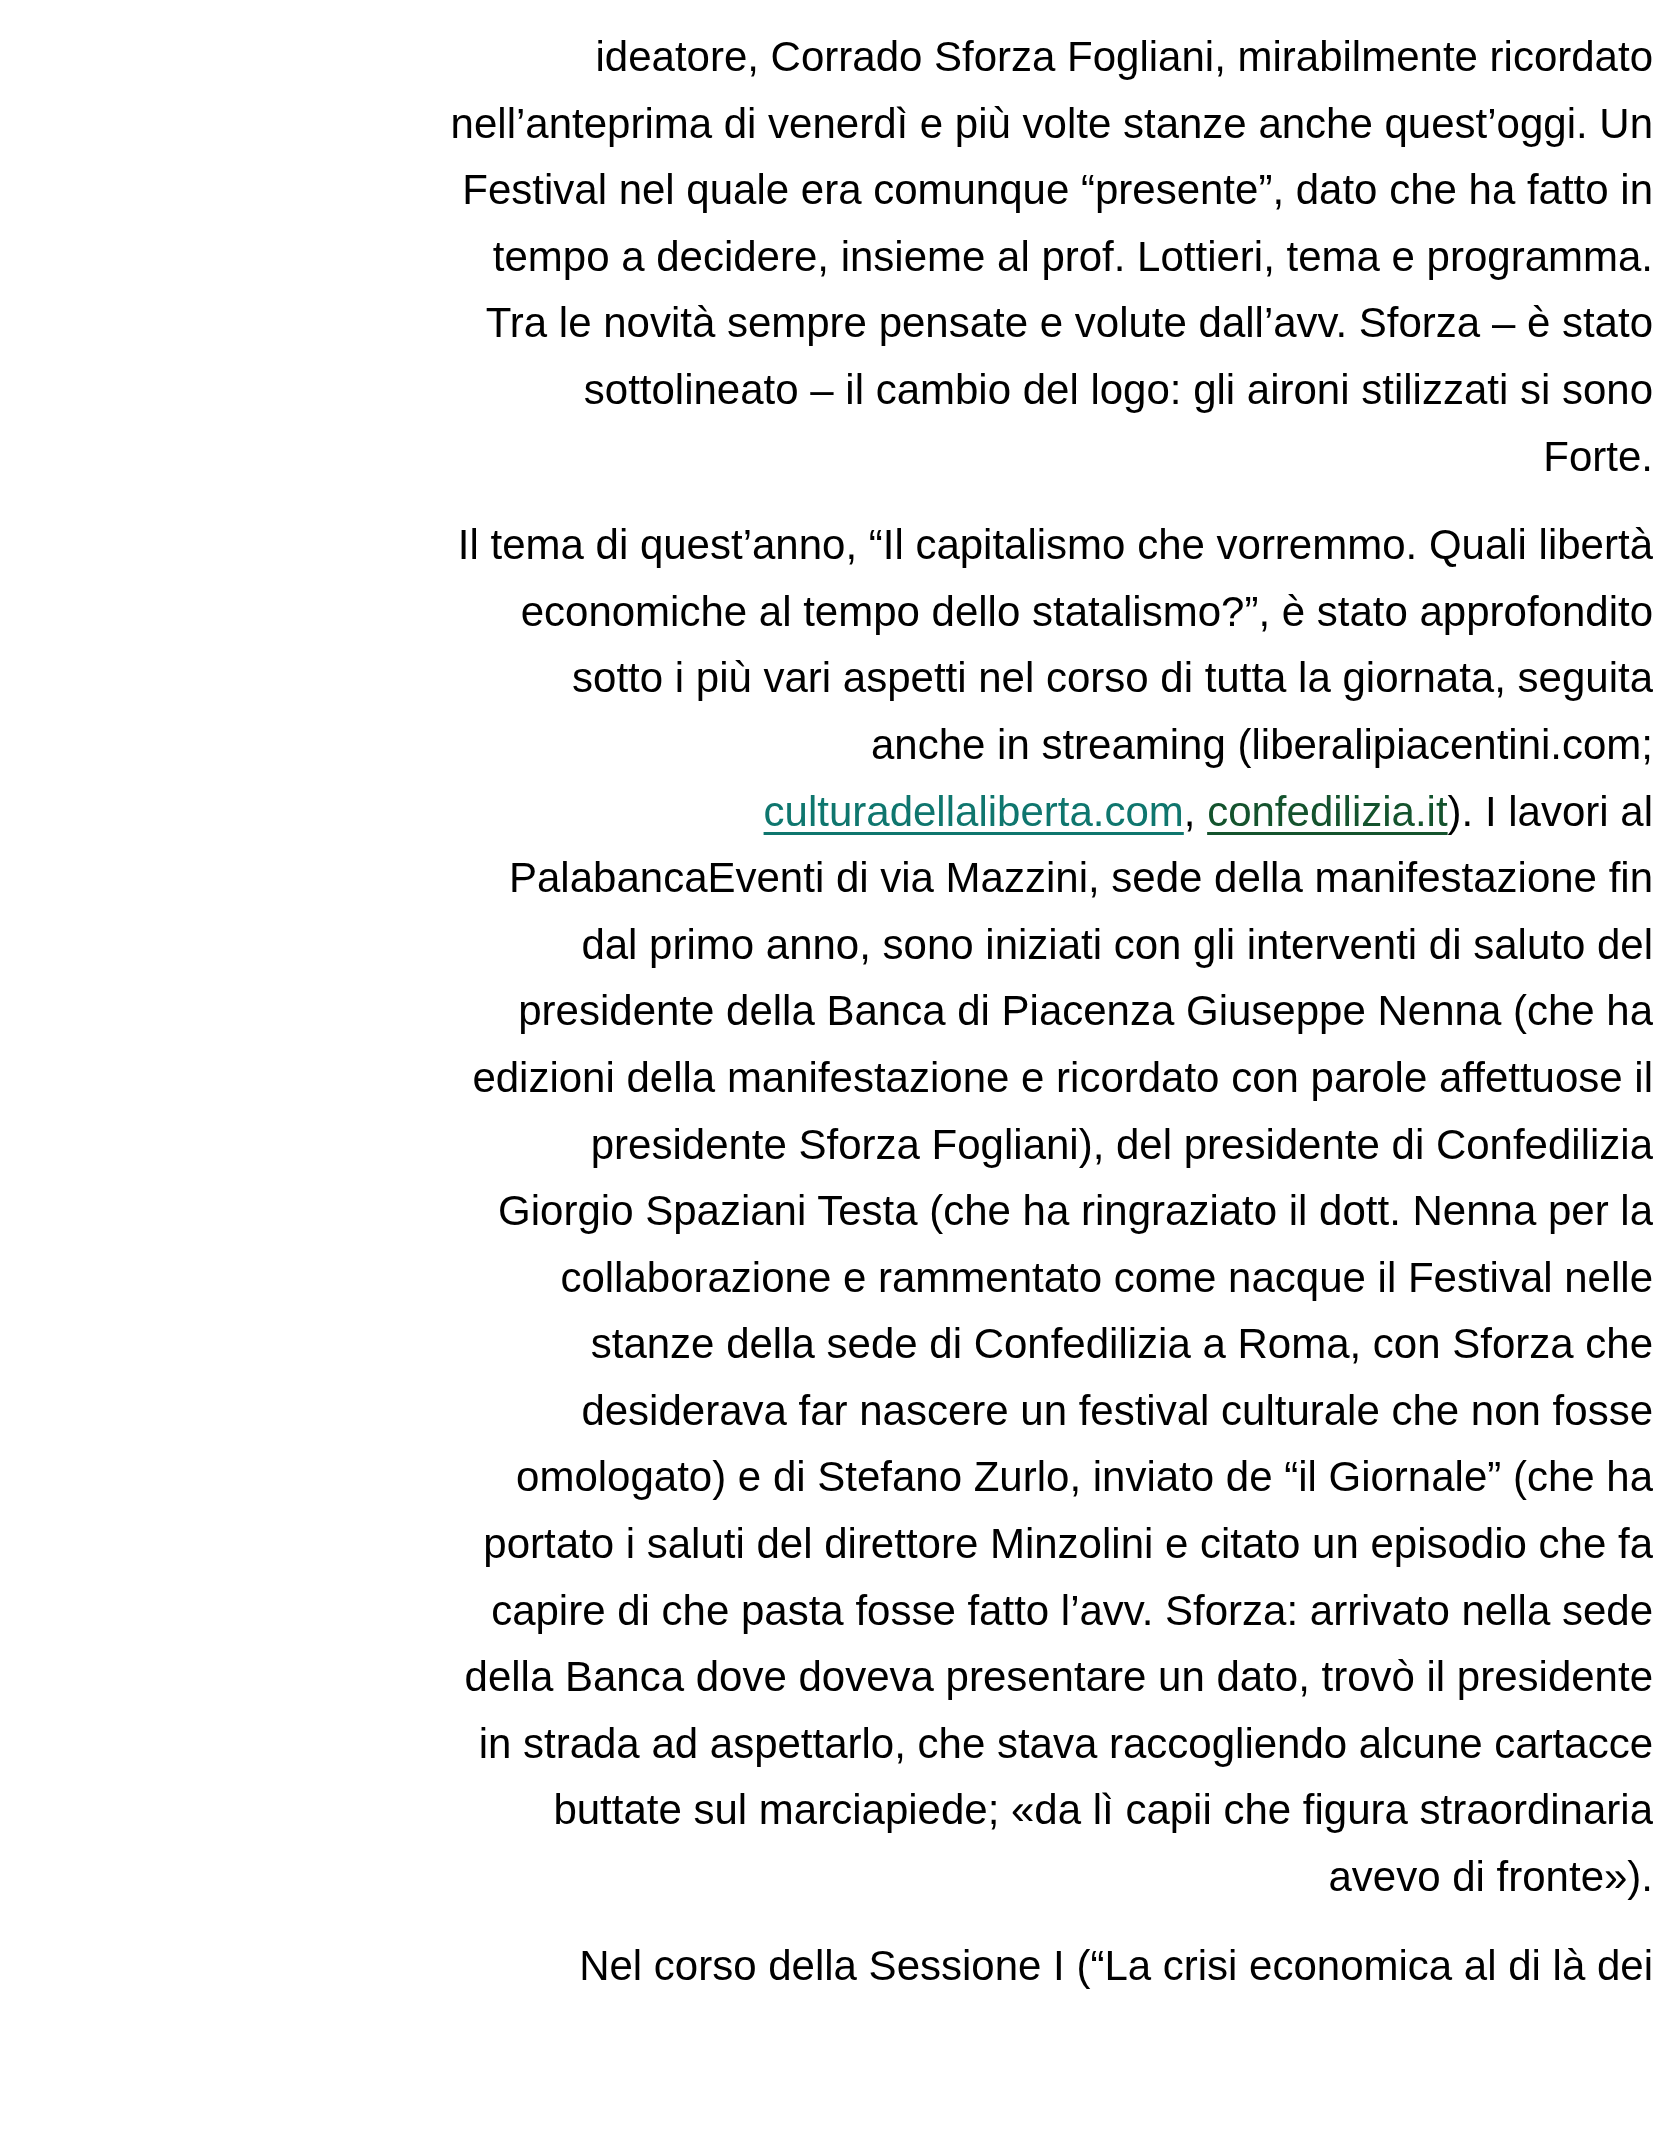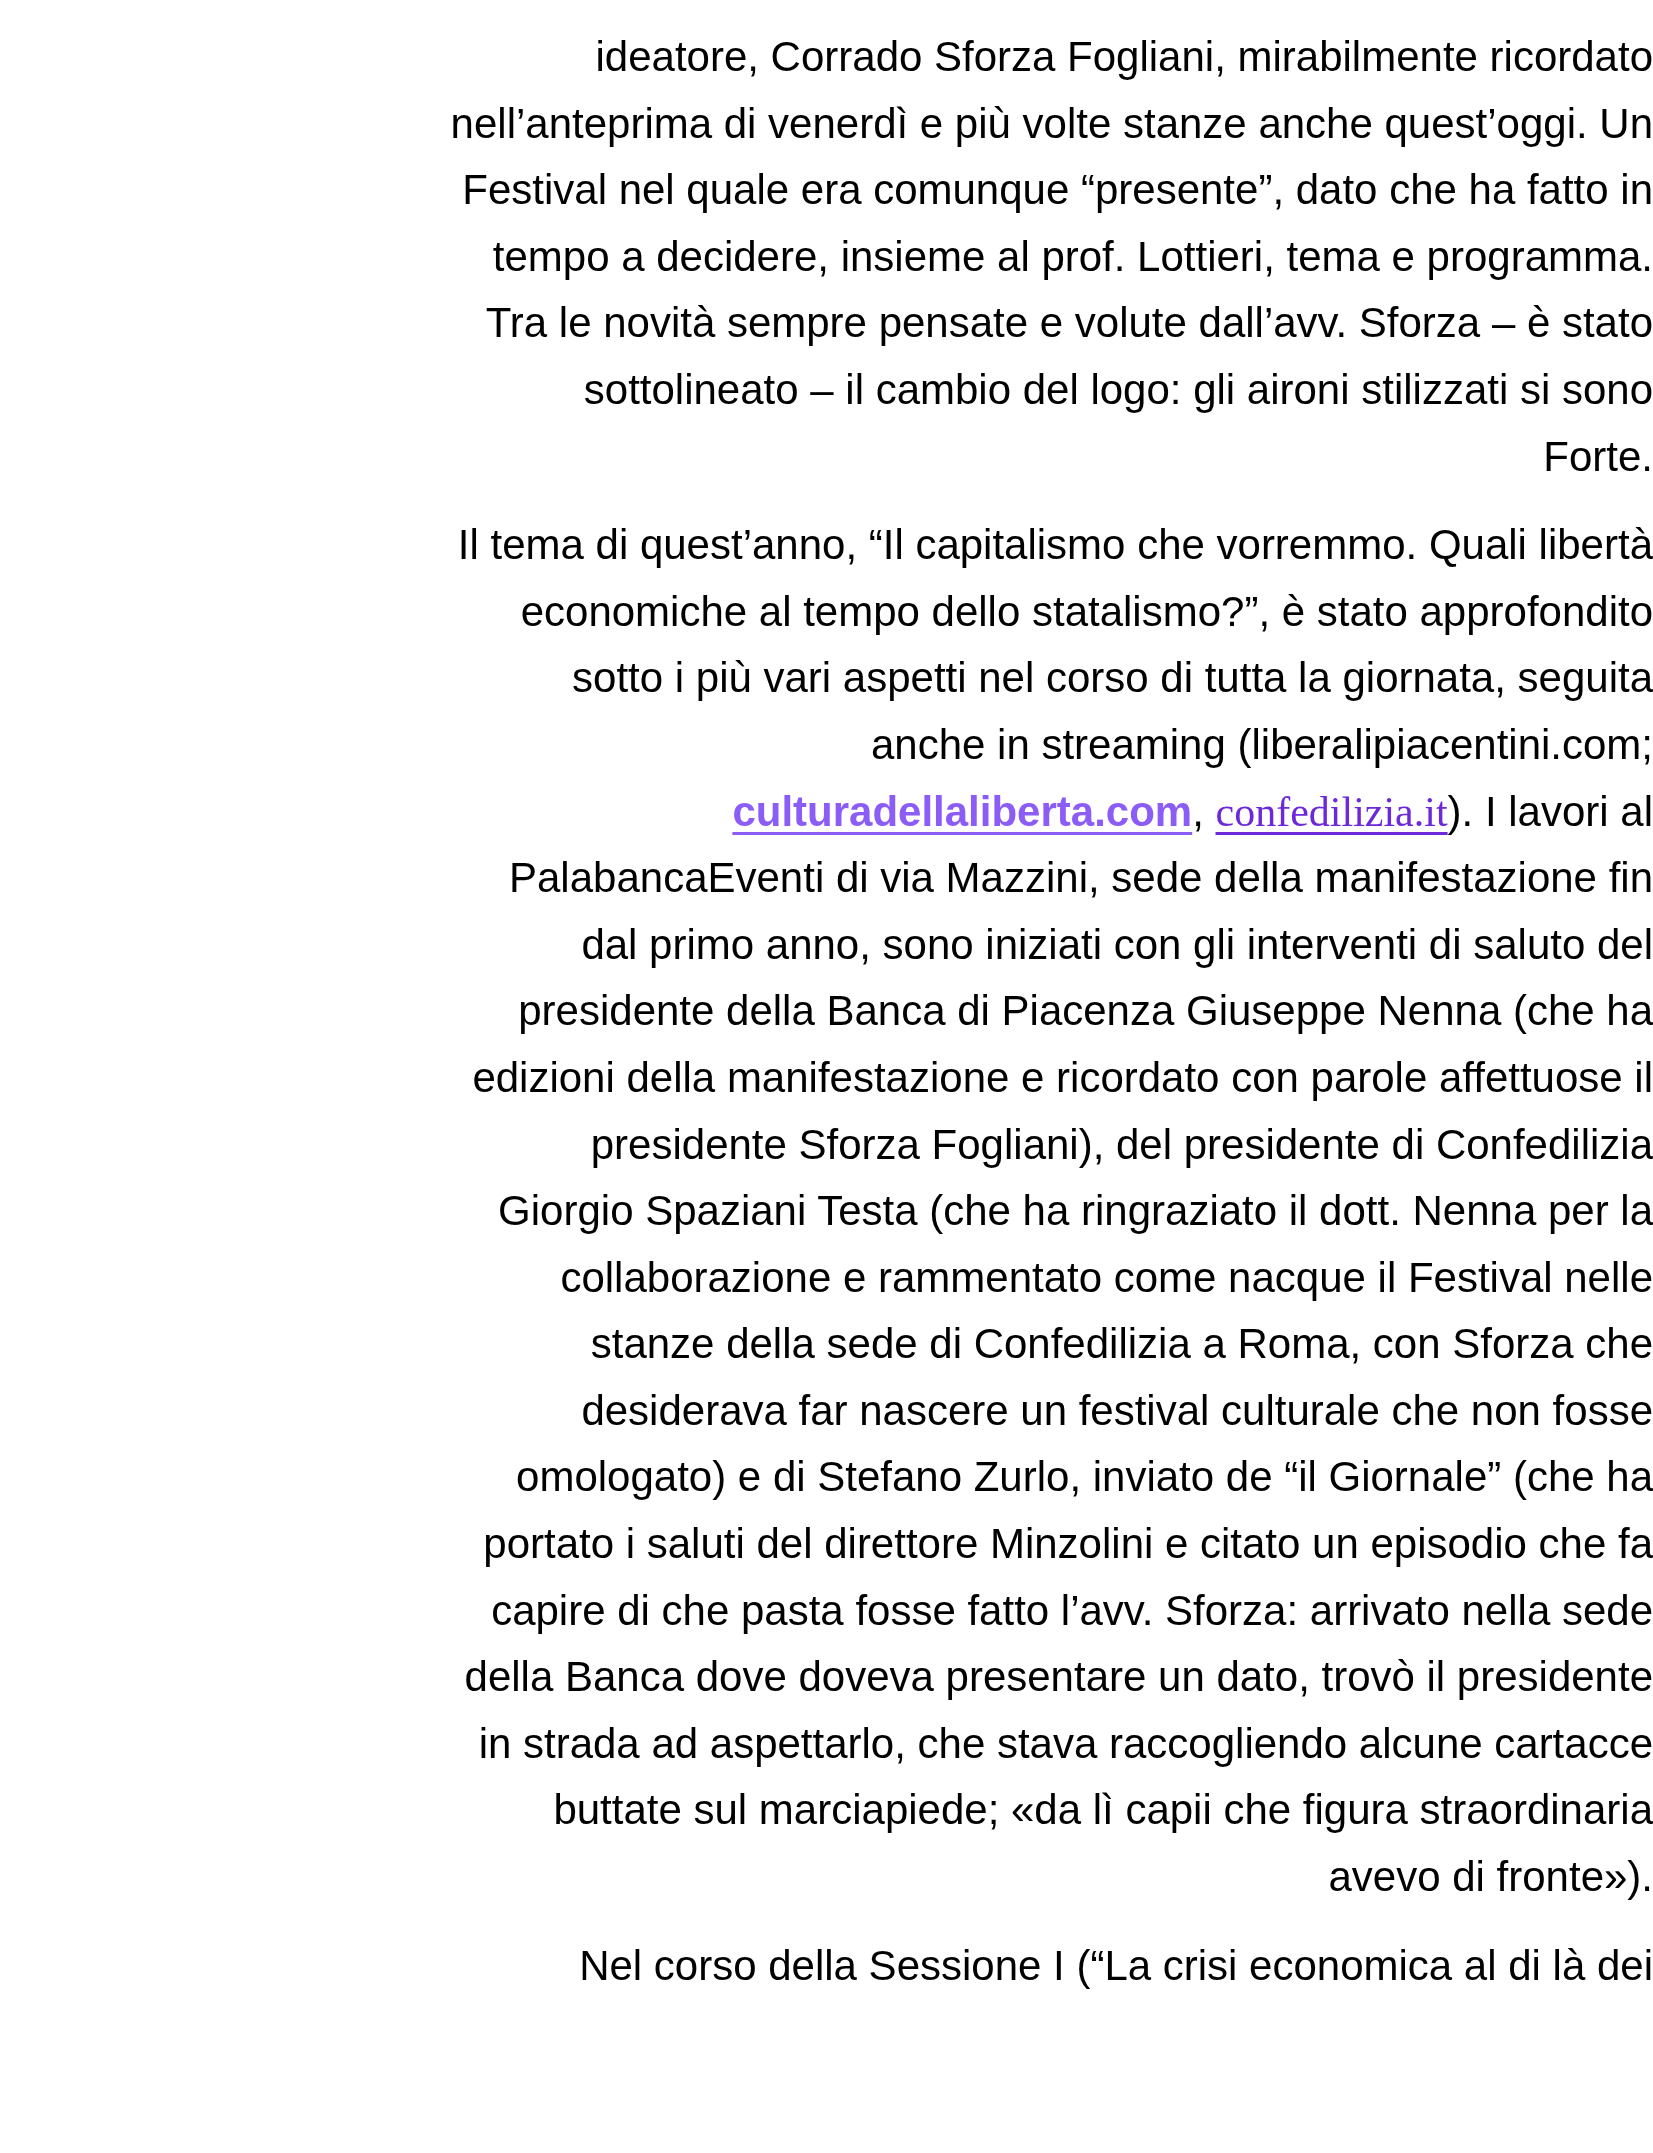--- a/index.html
+++ b/index.html
@@ -46,21 +46,21 @@
       <div class="line"><span>tempo a decidere, insieme al prof. Lottieri, tema e programma.</span></div>
       <div class="line"><span>Tra le novità sempre pensate e volute dall’avv. Sforza – è stato</span></div>
       <div class="line"><span>sottolineato – il cambio del logo: gli aironi stilizzati si sono</span></div>
       <div class="line"><span>Forte.</span></div>
     </div>
     <div class="paragraph">
       <div class="line"><span>Il tema di quest’anno, “Il capitalismo che vorremmo. Quali libertà</span></div>
       <div class="line"><span>economiche al tempo dello statalismo?”, è stato approfondito</span></div>
       <div class="line"><span>sotto i più vari aspetti nel corso di tutta la giornata, seguita</span></div>
       <div class="line"><span>anche in streaming (liberalipiacentini.com;</span></div>
-      <div class="line"><a class="doc-link" style="color: #8b5cf6; font-weight: bold;">culturadellaliberta.com</a><span>, </span><a class="doc-link" style="color: #6d28d9; font-family: Liberation Serif, serif;">confedilizia.it</a><span>). I lavori al</span></div>
+      <div class="line"><a class="doc-link" style="color: #0f766e;">culturadellaliberta.com</a><span>, </span><a class="doc-link" style="color: #14532d;">confedilizia.it</a><span>). I lavori al</span></div>
       <div class="line"><span>PalabancaEventi di via Mazzini, sede della manifestazione fin</span></div>
       <div class="line"><span>dal primo anno, sono iniziati con gli interventi di saluto del</span></div>
       <div class="line"><span>presidente della Banca di Piacenza Giuseppe Nenna (che ha</span></div>
       <div class="line"><span>edizioni della manifestazione e ricordato con parole affettuose il</span></div>
       <div class="line"><span>presidente Sforza Fogliani), del presidente di Confedilizia</span></div>
       <div class="line"><span>Giorgio Spaziani Testa (che ha ringraziato il dott. Nenna per la</span></div>
       <div class="line"><span>collaborazione e rammentato come nacque il Festival nelle</span></div>
       <div class="line"><span>stanze della sede di Confedilizia a Roma, con Sforza che</span></div>
       <div class="line"><span>desiderava far nascere un festival culturale che non fosse</span></div>
       <div class="line"><span>omologato) e di Stefano Zurlo, inviato de “il Giornale” (che ha</span></div>

